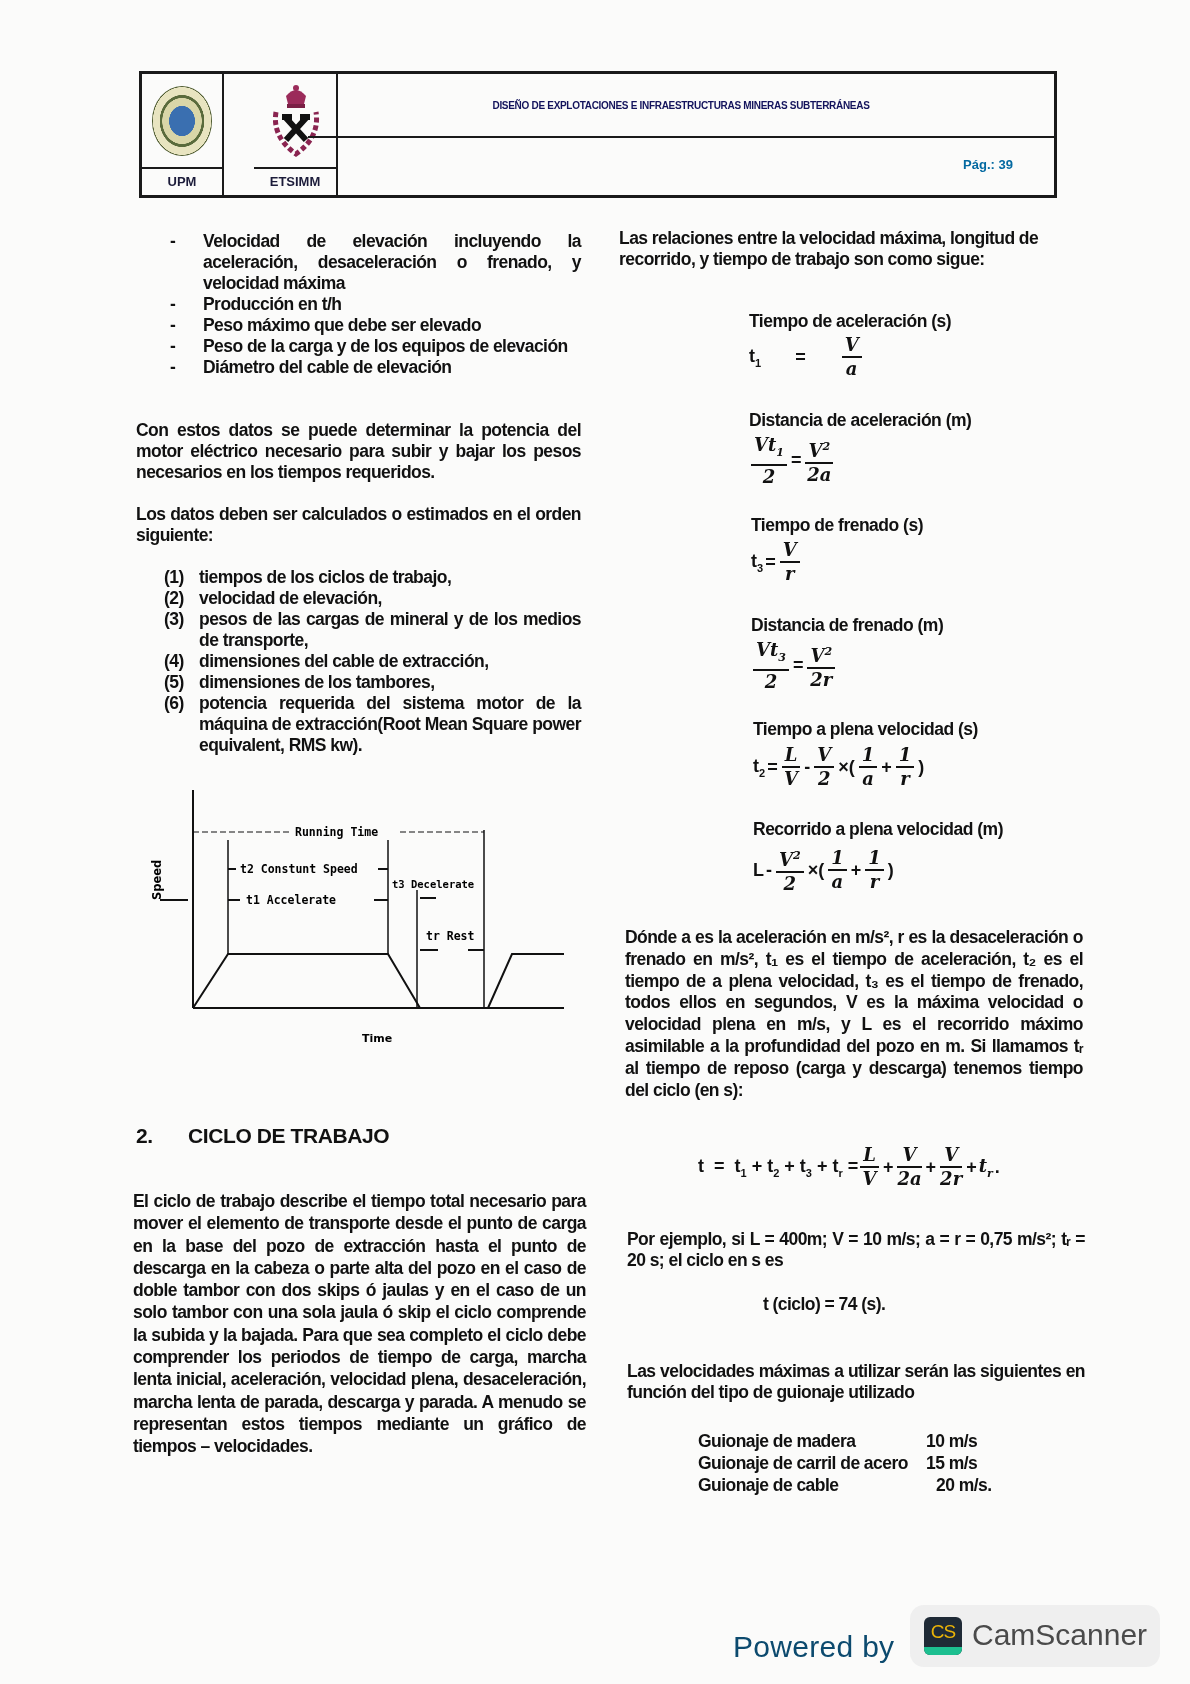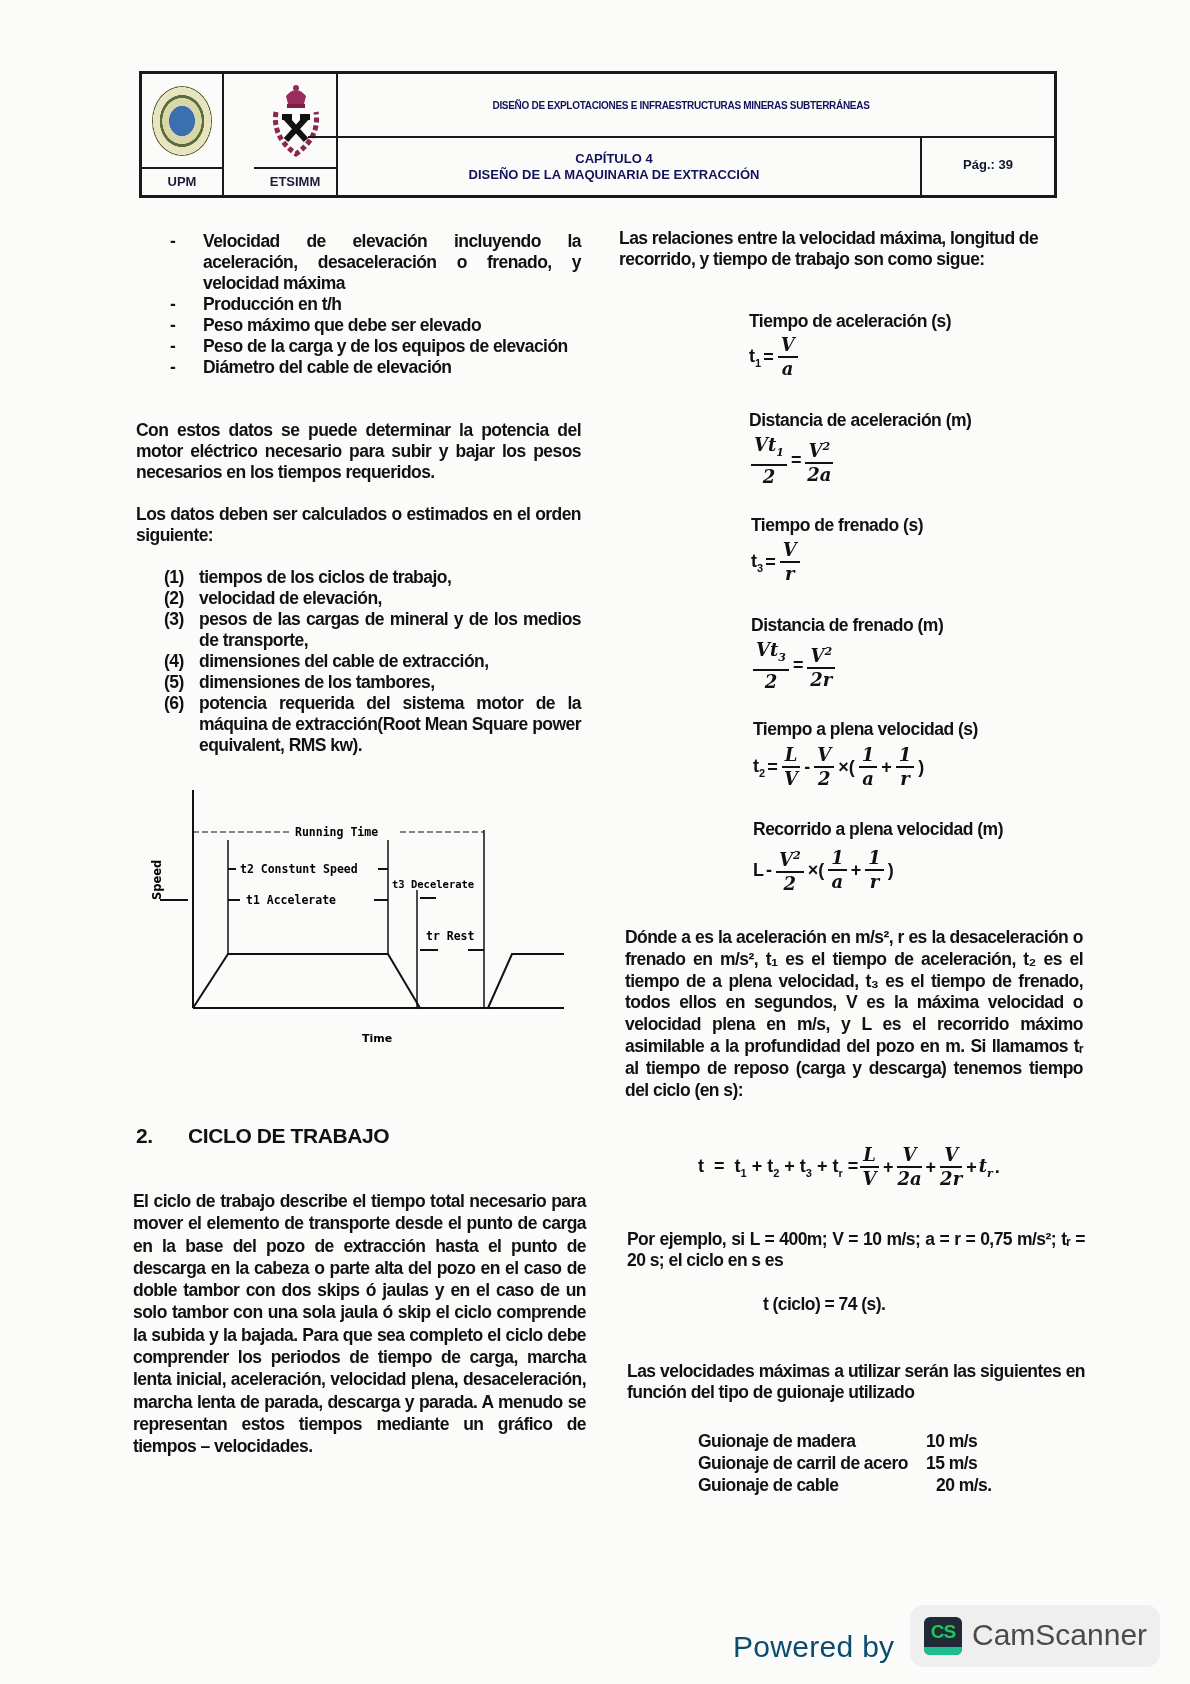--- a/index.html
+++ b/index.html
@@ -7,21 +7,21 @@
   body { position: relative; font-family: "Liberation Sans", sans-serif; color: #111; overflow: hidden; }
   .page { position: absolute; left: 0; top: 0; width: 1190px; height: 1684px; background: #fbfbfa; }
 
   
   .hdr { position: absolute; left: 139px; top: 71px; width: 918px; height: 127px; border: 3px solid #1a1a1a; }
   .hdr .logo1 { position: absolute; left: 0; top: 0; width: 82px; height: 121px; border-right: 2px solid #1a1a1a; }
   .hdr .logo2 { position: absolute; left: 82px; top: 0; width: 84px; height: 121px; border-right: 2px solid #1a1a1a; margin-left: 30px; }
   .hdr .logo-lbl { position: absolute; left: 0; bottom: 0; width: 100%; height: 28px; border-top: 2px solid #1a1a1a; text-align: center; font-weight: bold; font-size: 13px; line-height: 26px; color: #1c1c3a; }
   .hdr .title-row { position: absolute; left: 166px; top: 0; right: 0; height: 64px; border-bottom: 2px solid #1a1a1a; text-align: center; line-height: 64px; font-weight: bold; font-size: 10px; color: #13135c; letter-spacing: -0.3px; }
   .hdr .chap { position: absolute; left: 166px; top: 64px; width: 614px; height: 57px; border-right: 2px solid #1a1a1a; text-align: center; font-weight: bold; font-size: 13px; color: #13135c; padding-top: 13px; line-height: 16px; }
-  .hdr .pag { position: absolute; left: 780px; top: 64px; right: 0; height: 57px; text-align: center; line-height: 54px; font-weight: bold; font-size: 13px; color: #0f172a; }
+  .hdr .pag { position: absolute; left: 780px; top: 64px; right: 0; height: 57px; text-align: center; line-height: 54px; font-weight: bold; font-size: 13px; color: #0369a1; }
 
   .seal { position: absolute; left: 10px; top: 12px; width: 60px; height: 70px; border-radius: 50%; background: radial-gradient(ellipse at center, #3a6fb0 0 30%, #d9d6a8 31% 46%, #5a6b3c 47% 52%, #e8e4c0 53% 68%, #4d5a2e 69% 74%, #f2f0e0 75%); }
   .crest { position: absolute; left: 14px; top: 8px; width: 56px; height: 80px; }
 
   .col { position: absolute; font-weight: bold; font-size: 17.5px; line-height: 21px; letter-spacing: -0.55px; }
   .just { text-align: justify; text-align-last: left; }
   .bullets li { list-style: none; position: relative; padding-left: 67px; }
   .bullets li .dash { position: absolute; left: 34px; top: 0; }
   .num li { list-style: none; position: relative; padding-left: 63px; }
   .num li .n { position: absolute; left: 28px; top: 0; }
@@ -37,21 +37,21 @@
   .formula { position: absolute; font-weight: bold; font-size: 18px; display: flex; align-items: center; white-space: nowrap; }
   .formula .op { margin: 0 2px; font-family: "Liberation Sans", sans-serif; font-style: normal; }
   sub, sup { font-size: 11px; }
 
   .chart { position: absolute; left: 140px; top: 780px; width: 440px; height: 280px; }
 
   .cs-powered { position: absolute; left: 733px; top: 1630px; font-size: 30px; color: #0c4a6e; letter-spacing: 0.3px; }
   .cs-badge { position: absolute; left: 910px; top: 1605px; width: 250px; height: 62px; border-radius: 14px; background: #efefef; }
   .cs-logo { position: absolute; left: 14px; top: 12px; width: 38px; height: 38px; border-radius: 6px; background: #1f2a36; overflow: hidden; }
   .cs-logo .green { position: absolute; left: 0; bottom: 0; width: 100%; height: 8px; background: #1dbf90; }
-  .cs-logo .cs { position: absolute; left: 0; top: 4px; width: 100%; text-align: center; color: #22c55e; font-weight: bold; font-size: 19px; letter-spacing: -1px; }
+  .cs-logo .cs { position: absolute; left: 0; top: 4px; width: 100%; text-align: center; color: #eab308; font-weight: normal; font-size: 19px; letter-spacing: -1px; }
   .cs-name { position: absolute; left: 62px; top: 13px; font-size: 30px; color: #4a4a4a; }
 </style>
 </head>
 <body>
 
 <div class="page">
 
   <div class="hdr">
     <div class="logo1">
       <div class="seal"></div>
@@ -63,24 +63,20 @@
         <circle cx="28" cy="6" r="3" fill="#9b2b5a"></circle>
         <rect x="19" y="22" width="18" height="4" fill="#7a1f45"></rect>
         <path d="M8 30 Q4 55 28 72 Q52 55 48 30" fill="none" stroke="#8a2450" stroke-width="5" stroke-dasharray="5 3"></path>
         <path d="M18 36 L38 58 M38 36 L18 58" stroke="#111" stroke-width="6"></path>
         <rect x="14" y="32" width="10" height="6" fill="#111"></rect>
         <rect x="32" y="32" width="10" height="6" fill="#111"></rect>
       </svg>
       <div class="logo-lbl">ETSIMM</div>
     </div>
     <div class="title-row">DISEÑO DE EXPLOTACIONES E INFRAESTRUCTURAS MINERAS SUBTERRÁNEAS</div>
-    <div class="chap">
-      <div>CAPÍTULO 4</div>
-      <div>DISEÑO DE LA MAQUINARIA DE EXTRACCIÓN</div>
-    </div>
     <div class="pag">Pág.: 39</div>
   </div>
 
   <ul class="col bullets just" style="left:136px; top:231px; width:445px;">
     <li><span class="dash">-</span><span>Velocidad de elevación incluyendo la aceleración, desaceleración o frenado, y velocidad máxima</span></li>
     <li><span class="dash">-</span><span>Producción en t/h</span></li>
     <li><span class="dash">-</span><span>Peso máximo que debe ser elevado</span></li>
     <li><span class="dash">-</span><span>Peso de la carga y de los equipos de elevación</span></li>
     <li><span class="dash">-</span><span>Diámetro del cable de elevación</span></li>
   </ul>
@@ -127,21 +123,21 @@
     <text x="222" y="262" font-family="DejaVu Sans, sans-serif" font-size="11">Time</text>
   </svg>
 
   <div class="h2"><span class="num2">2.</span><span>CICLO DE TRABAJO</span></div>
 
   <p class="col just" style="left:133px; top:1190px; width:453px; line-height:22.3px;">El ciclo de trabajo describe el tiempo total necesario para mover el elemento de transporte desde el punto de carga en la base del pozo de extracción hasta el punto de descarga en la cabeza o parte alta del pozo en el caso de doble tambor con dos skips ó jaulas y en el caso de un solo tambor con una sola jaula ó skip el ciclo comprende la subida y la bajada. Para que sea completo el ciclo debe comprender los periodos de tiempo de carga, marcha lenta inicial, aceleración, velocidad plena, desaceleración, marcha lenta de parada, descarga y parada. A menudo se representan estos tiempos mediante un gráfico de tiempos – velocidades.</p>
 
   <p class="col" style="left:619px; top:228px; width:445px;">Las relaciones entre la velocidad máxima, longitud de recorrido, y tiempo de trabajo son como sigue:</p>
 
   <div class="f-lbl" style="left:749px; top:311px;">Tiempo de aceleración  (s)</div>
-  <div class="formula" style="left:749px; top:334px;">
+  <div class="formula" style="left:749px; top:334px;gap:32px;">
     <span>t<sub>1</sub></span>
       <span class="op">=</span>
     <span class="frac math">
         <span class="tp">V</span>
         <span class="bt">a</span>
       </span>
   </div>
 
   <div class="f-lbl" style="left:749px; top:410px;">Distancia de aceleración (m)</div>
   <div class="formula" style="left:749px; top:434px;">

